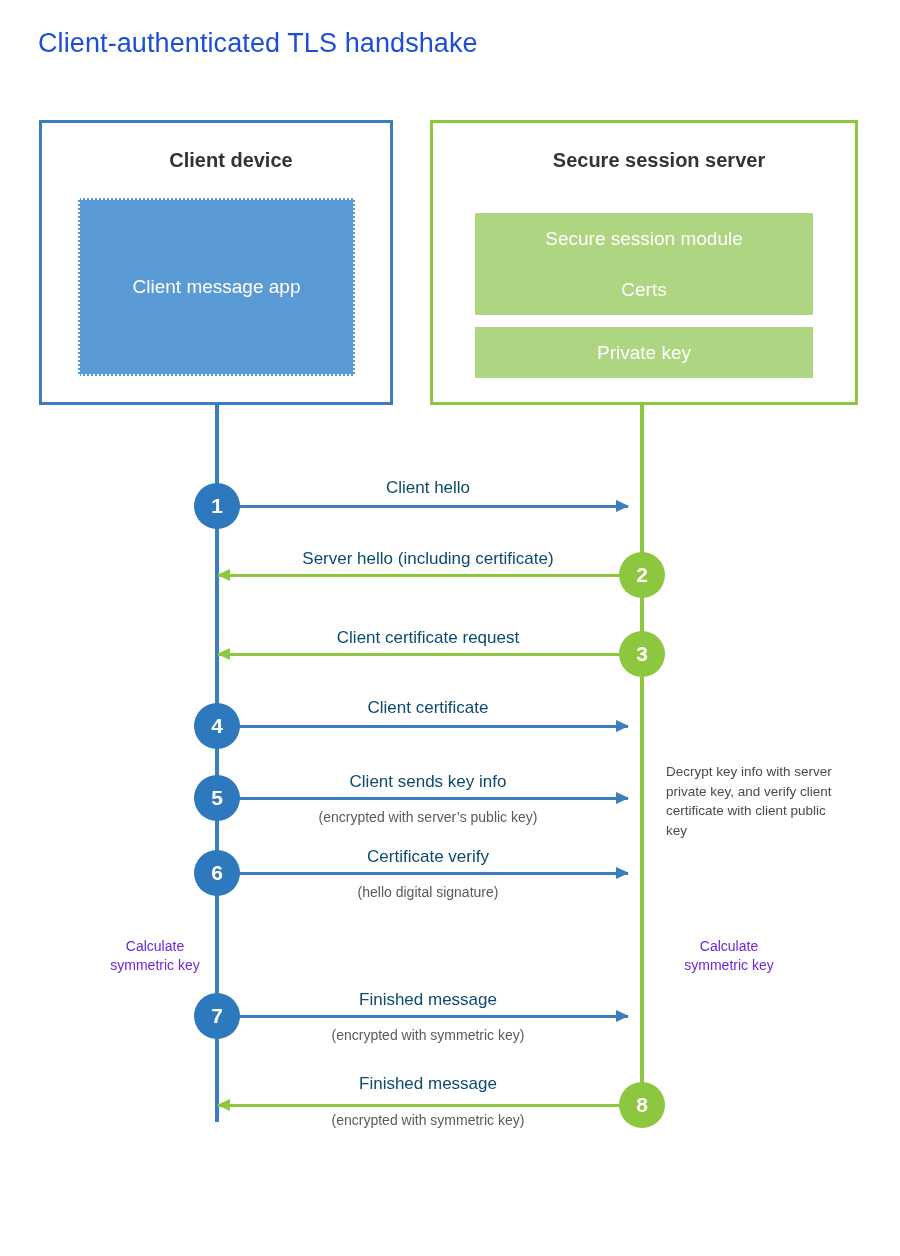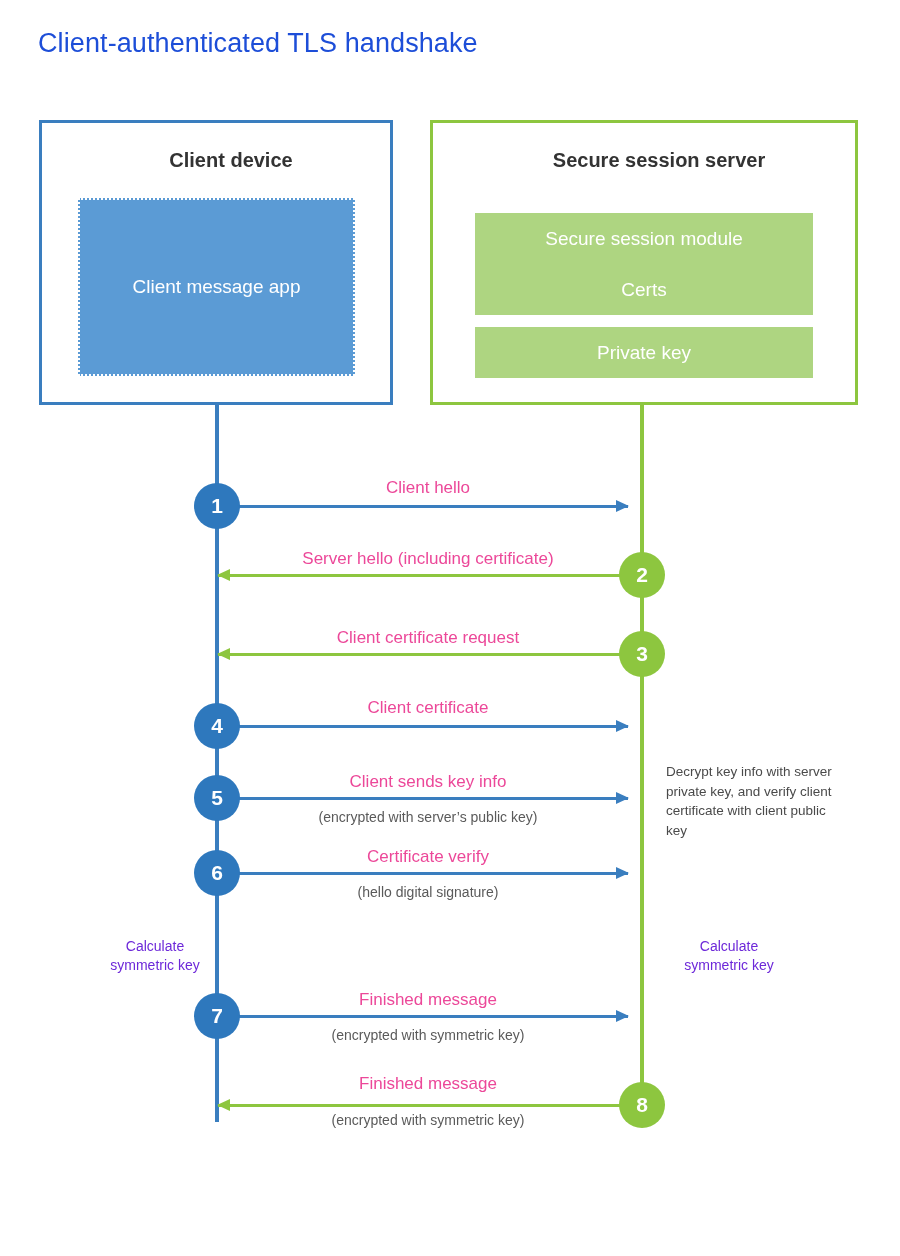--- a/index.html
+++ b/index.html
@@ -166,21 +166,21 @@
     font-weight: bold;
   }
   .step-circle.blue  { background: #2e78bd; }
   .step-circle.green { background: #8dc63f; }
 
   
   .msg-label {
     position: absolute;
     text-align: left;
     font-size: 17px;
-    color: #ec4899;
+    color: #0c4a6e;
     white-space: nowrap;
     transform: translateX(-50%);
   }
   .msg-sublabel {
     position: absolute;
     text-align: center;
     font-size: 14px;
     color: #5a5a5a;
     white-space: nowrap;
     transform: translateX(-50%);

